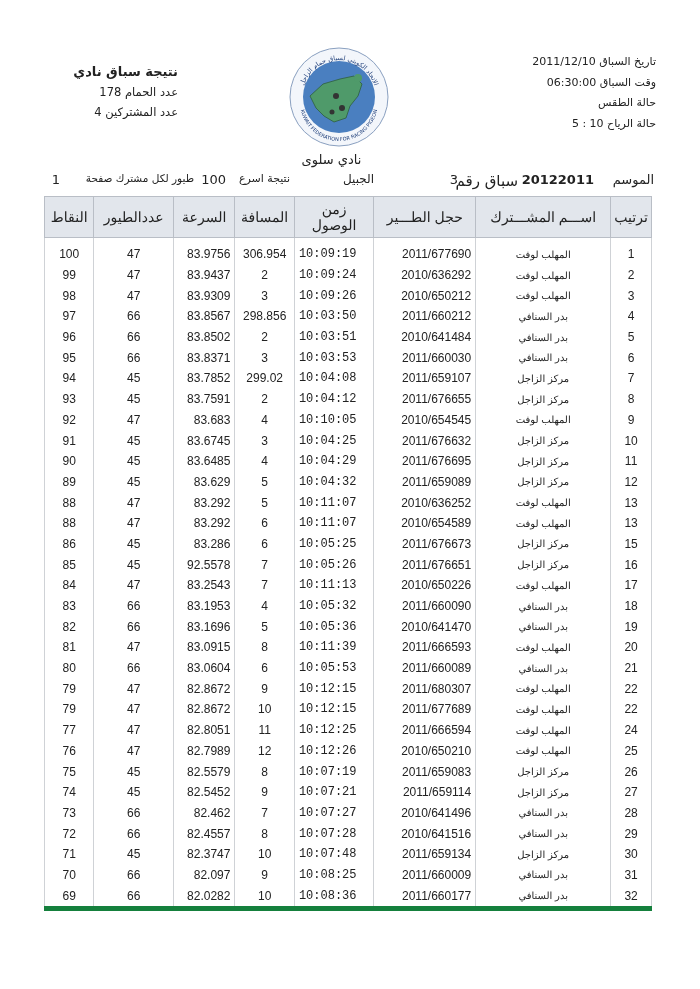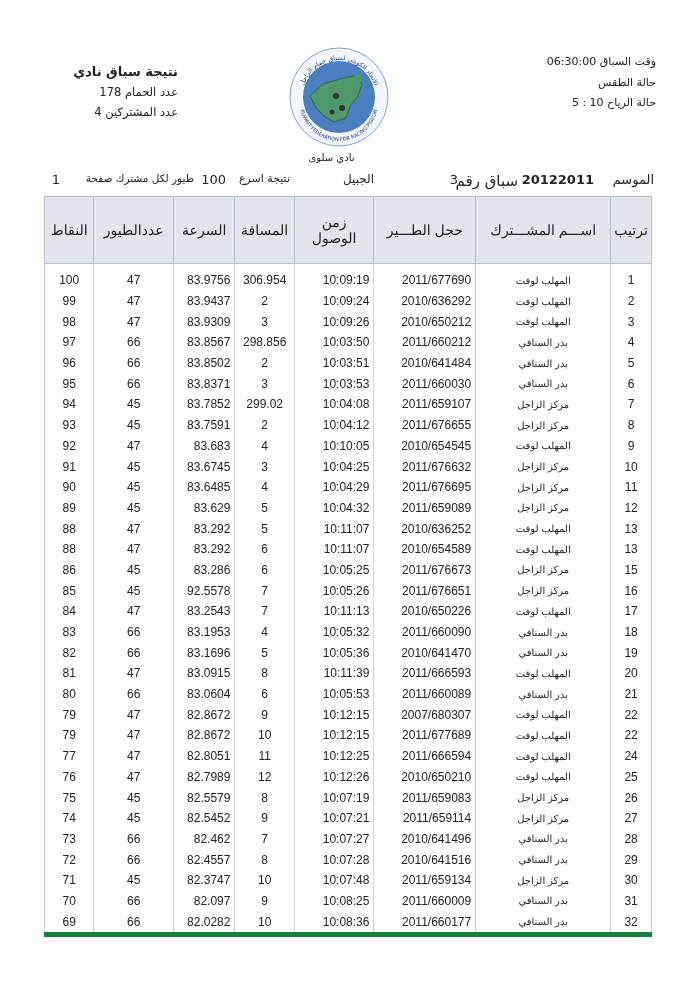--- a/index.html
+++ b/index.html
@@ -3,42 +3,43 @@
 <meta charset="utf-8">
 <style>
   html, body { margin: 0; padding: 0; background: #fff; }
   body { width: 700px; height: 989px; position: relative; overflow: hidden;
          font-family: "DejaVu Sans", sans-serif; color: #222; }
   .abs { position: absolute; }
   .hdr-right { right: 44px; top: 52px; width: 200px; direction: rtl; text-align: right; font-size: 11px; line-height: 20.5px; }
   .hdr-left { left: 48px; top: 62px; width: 130px; direction: rtl; text-align: right; font-size: 11.5px; line-height: 20px; }
   .hdr-left .title { font-size: 13px; font-weight: bold; }
   .logo { left: 288px; top: 46px; width: 102px; height: 102px; }
-  .club { left: 0; width: 663px; top: 152px; text-align: center; font-size: 10px; direction: rtl; }
+  .club { left: 0; width: 663px; top: 152px; text-align: center; font-size: 13px; direction: rtl; }
   .meta-line { top: 172px; left: 40px; width: 614px; height: 22px; direction: rtl; font-size: 13px; }
   .meta-line span { position: absolute; white-space: nowrap; }
   table { position: absolute; left: 44px; top: 196px; width: 608px; border-collapse: collapse; direction: rtl;
           font-family: "Liberation Sans", sans-serif; }
-  th { background: #e2e6ec; font-weight: normal; font-size: 14px; height: 32px; border: 1px solid #b9bec6; padding: 17px 3px; }
+  th { background: #e2e6ec; font-weight: normal; font-size: 14px; height: 32px; border: 1px solid #b9bec6; padding: 4px 3px; }
   td { font-size: 12px; height: 20.7px; padding: 0 4px; border-left: 1px solid #cfd2d6; border-right: 1px solid #cfd2d6; }
   tbody tr:first-child td { padding-top: 6px; }
   tbody tr:last-child td { border-bottom: 5px solid #15803d; }
   td.rank { text-align: center; width: 22px; }
   td.name { text-align: center; font-size: 10px; width: 125px; }
   td.ring { text-align: right; width: 92px; direction: ltr; }
-  td.time { text-align: right; width: 70px; direction: ltr; }
+  td.time { width: 70px; direction: ltr; font-family: Liberation Mono, monospace; }
   td.dist { text-align: center; width: 50px; direction: ltr; }
   td.speed { text-align: right; width: 52px; direction: ltr; }
   td.birds { text-align: center; width: 70px; }
   td.pts { text-align: center; width: 40px; }
 </style>
 </head>
 <body>
 
 <div class="abs hdr-right">
+  <div>تاريخ السباق 2011/12/10</div>
   <div>وقت السباق 06:30:00</div>
   <div>حالة الطقس</div>
   <div>حالة الرياح 10 : 5</div>
 </div>
 
 <div class="abs logo">
   <svg width="102" height="102" viewBox="0 0 102 102">
     <circle cx="51" cy="51" r="49" fill="#f3f6fb" stroke="#8aa0c0" stroke-width="1"></circle>
     <circle cx="51" cy="51" r="36" fill="#4a7fc0"></circle>
     <path d="M22 50 L35 38 L52 33 L66 30 L74 38 L70 50 L62 60 L58 72 L46 76 L36 70 L28 62 Z" fill="#4f9a6a" stroke="#2e5e3e" stroke-width="0.8"></path>
@@ -293,21 +294,21 @@
         <td class="ring">2011/660089</td>
         <td class="time">10:05:53</td>
         <td class="dist">6</td>
         <td class="speed">83.0604</td>
         <td class="birds">66</td>
         <td class="pts">80</td>
       </tr>
       <tr>
         <td class="rank">22</td>
         <td class="name">المهلب لوفت</td>
-        <td class="ring">2007/680307</td>
+        <td class="ring">2011/680307</td>
         <td class="time">10:12:15</td>
         <td class="dist">9</td>
         <td class="speed">82.8672</td>
         <td class="birds">47</td>
         <td class="pts">79</td>
       </tr>
       <tr>
         <td class="rank">22</td>
         <td class="name">المهلب لوفت</td>
         <td class="ring">2011/677689</td>

